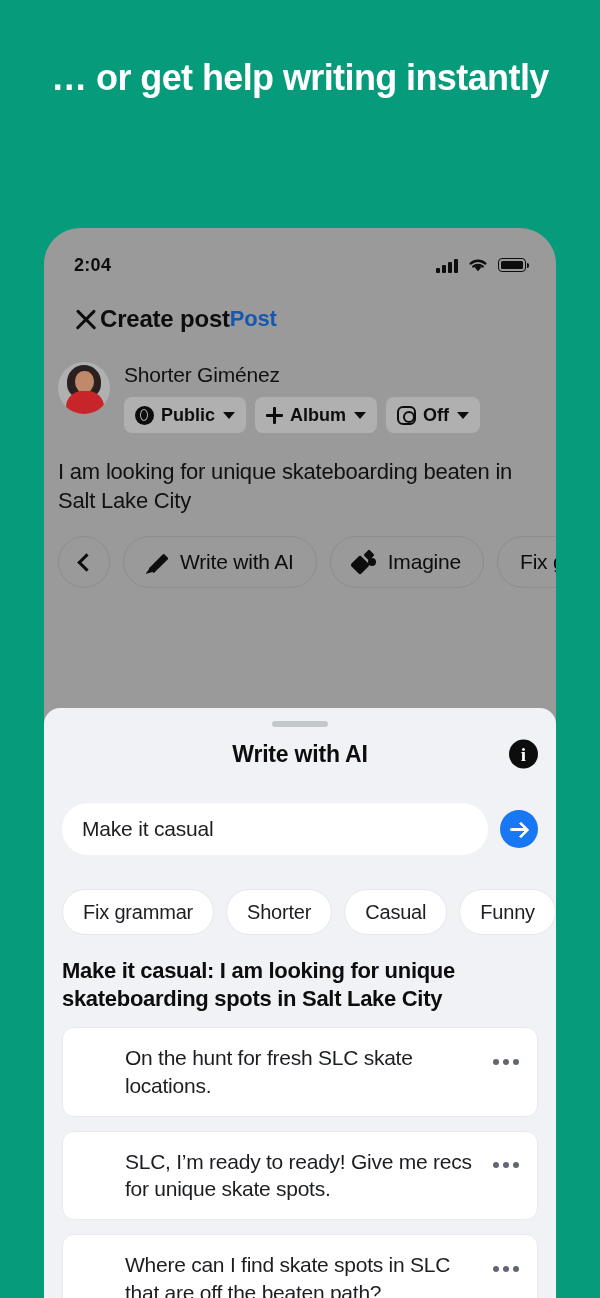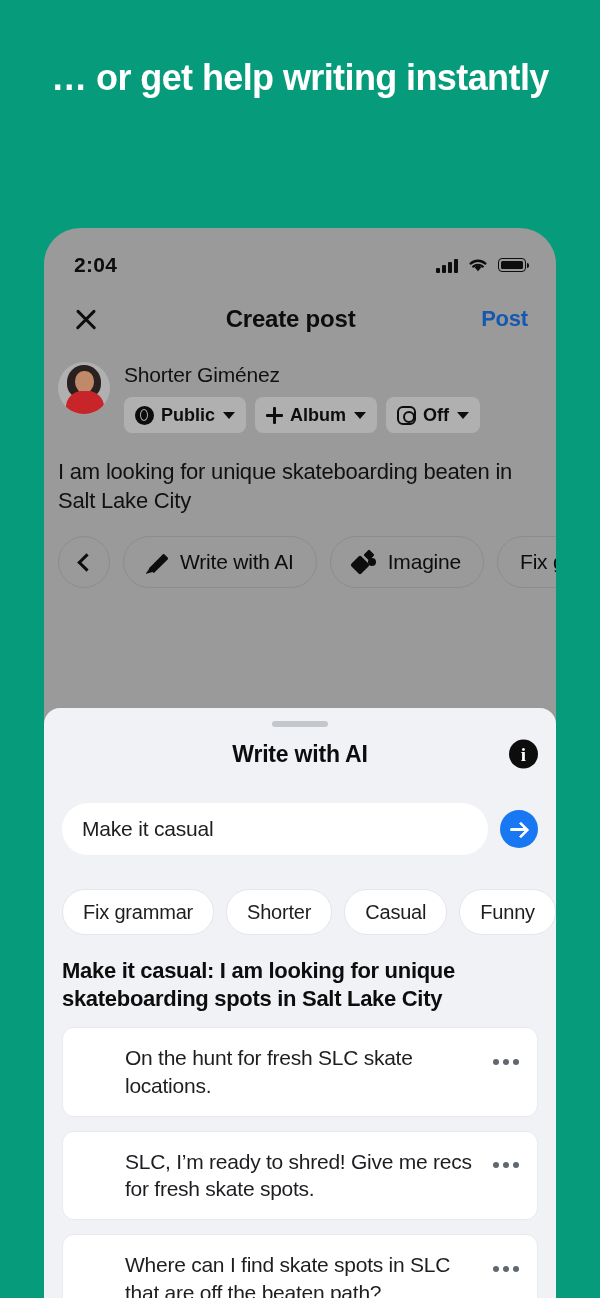--- a/index.html
+++ b/index.html
@@ -28,42 +28,42 @@
     border-radius:36px 36px 0 0;
     overflow:hidden;
   }
 
   
   .statusbar {
     position:absolute; top:0; left:0; width:512px; height:62px;
     display:flex; align-items:center; justify-content:space-between;
     padding:12px 30px 0 30px;
   }
-  .clock { font-size:21px; font-weight:bold; color:#0d0d0d; letter-spacing:0.3px; }
+  .clock { font-size:18px; font-weight:bold; color:#0d0d0d; letter-spacing:0.3px; }
   .status-icons { display:flex; align-items:center; gap:9px; }
   .sig { display:flex; align-items:flex-end; gap:2.5px; height:15px; }
   .sig i { display:block; width:3.6px; background:#0d0d0d; border-radius:1px; }
   .sig i:nth-child(1){height:5px}
   .sig i:nth-child(2){height:8px}
   .sig i:nth-child(3){height:11px}
   .sig i:nth-child(4){height:14px}
   .batt {
     width:28px; height:14px; border:1.8px solid #0d0d0d; border-radius:4px;
     position:relative; padding:1.6px;
   }
   .batt::after{
     content:""; position:absolute; right:-4px; top:4px; width:2.4px; height:5px;
     background:#0d0d0d; border-radius:0 2px 2px 0;
   }
   .batt span{ display:block; width:100%; height:100%; background:#0d0d0d; border-radius:1.5px; }
 
   
   .composer-header {
     position:absolute; top:62px; left:0; width:512px; height:58px;
-    display:flex; align-items:center; justify-content:space-between;
+    display:flex; align-items:center; 
     padding:0 28px;
   }
   .close-x { width:28px; height:28px; position:relative; cursor:pointer; }
   .close-x::before,.close-x::after{
     content:""; position:absolute; left:1px; top:13px; width:26px; height:3.4px;
     background:#0d0d0d; border-radius:2px;
   }
   .close-x::before{ transform:rotate(45deg); }
   .close-x::after { transform:rotate(-45deg); }
   .composer-title { font-size:24px; font-weight:bold; color:#0d0d0d; letter-spacing:-0.2px; }
@@ -363,21 +363,21 @@
       <div class="card">
         <div class="card-text">On the hunt for fresh SLC skate locations.</div>
         <div class="dots">
             <i></i>
             <i></i>
             <i></i>
           </div>
       </div>
 
       <div class="card">
-        <div class="card-text">SLC, I’m ready to shred! Give me recs for fresh skate spots.</div>
+        <div class="card-text">SLC, I’m ready to ready! Give me recs for unique skate spots.</div>
         <div class="dots">
             <i></i>
             <i></i>
             <i></i>
           </div>
       </div>
 
       <div class="card">
         <div class="card-text">Where can I find skate spots in SLC that are off the beaten path?</div>
         <div class="dots">

